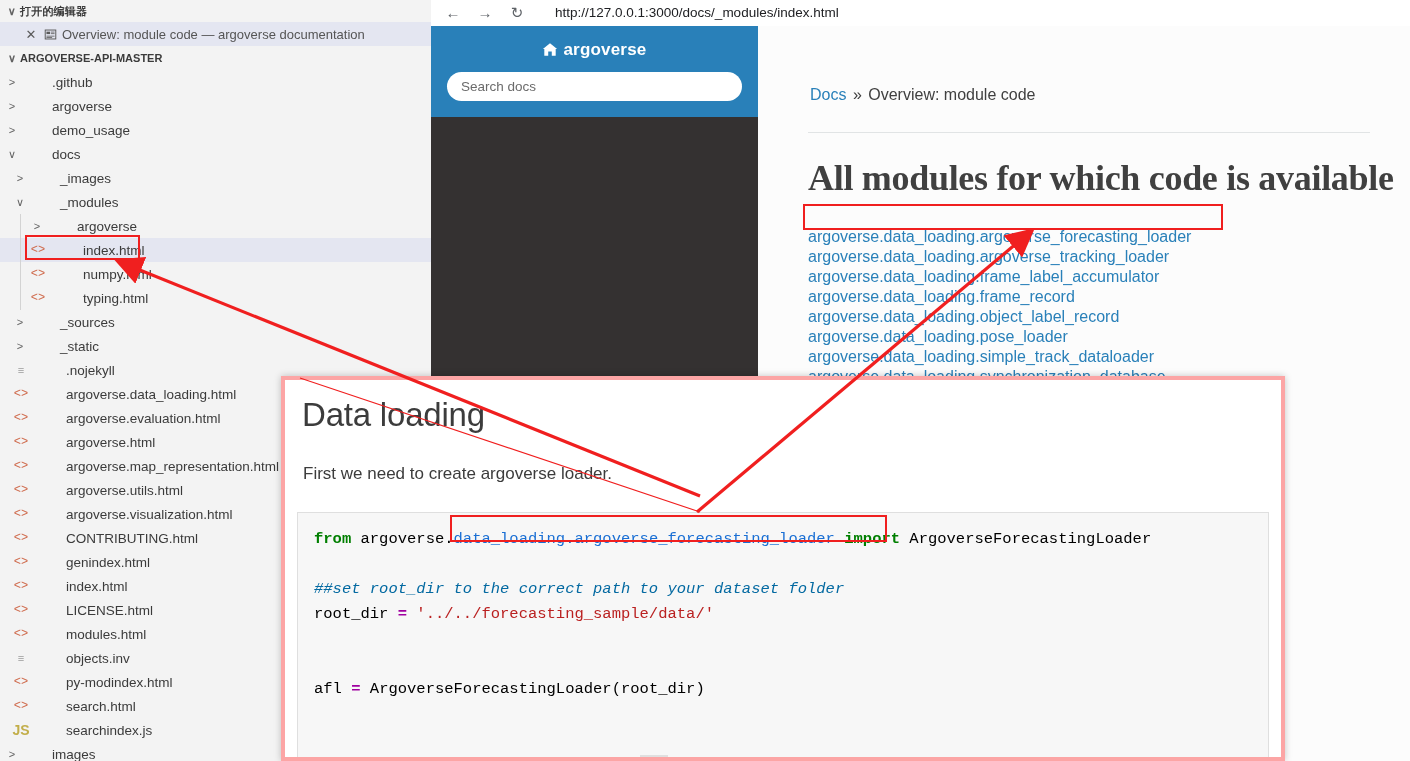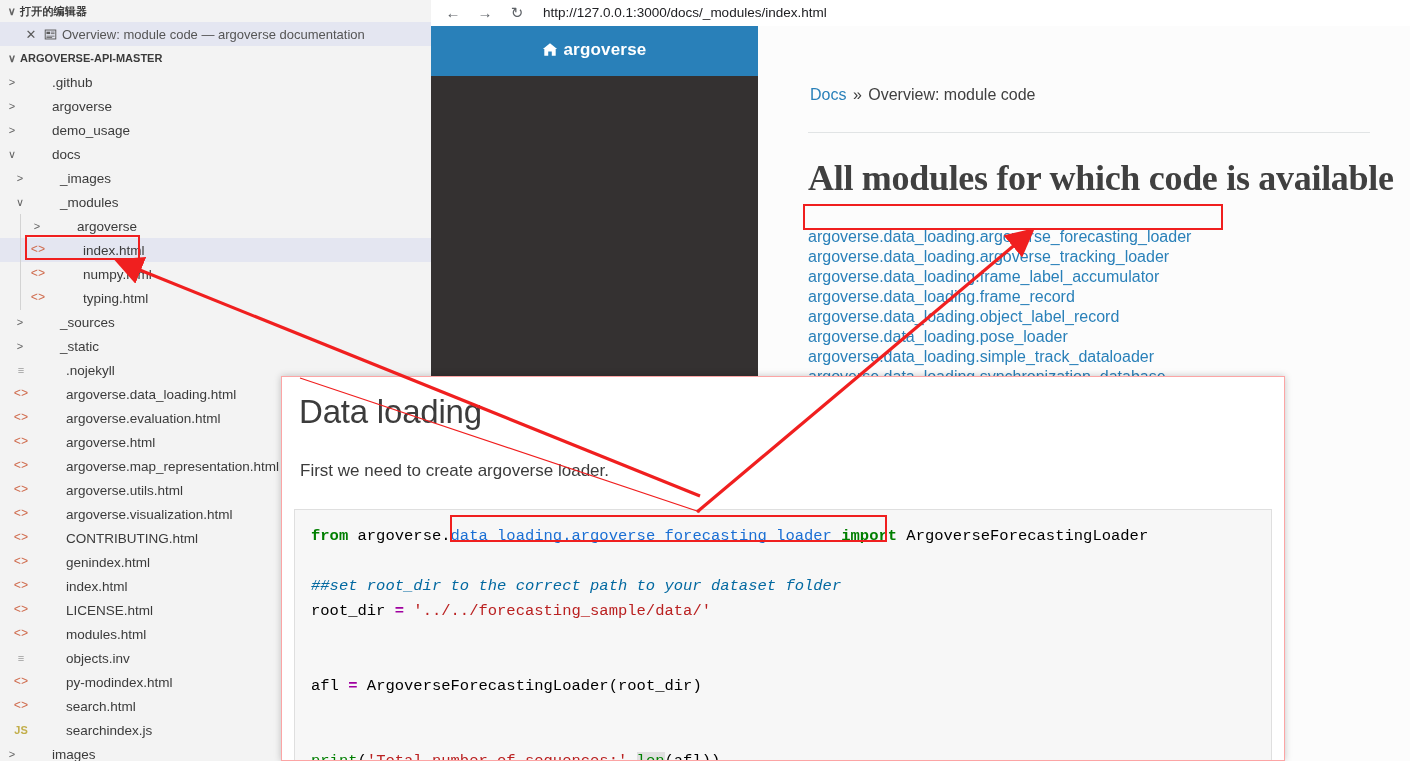--- a/index.html
+++ b/index.html
@@ -45,21 +45,21 @@
     height: 24px; white-space: nowrap; cursor: default;
   }
   .tree-row.selected { background: #e4e6f1; }
   .tree-label { font-size: 13.5px; color: #3b3b3b; margin-left: 32px; }
   .ficon {
     width: 18px; flex: 0 0 18px;
     display: inline-flex; align-items: center; justify-content: center;
     font-size: 11px; margin-right: 4px;
   }
   .ficon.code  { color: #cf6a4c; font-family: "Liberation Mono", monospace; font-size: 12px; }
-  .ficon.js    { color: #c2ae4a; font-size: 11px; font-weight: bold; }
+  .ficon.js    { color: #c2ae4a; font-size: 14px; font-weight: bold; }
   .ficon.plain { color: #9b9b9b; font-size: 11px; }
   .guide {
     border-left: 1px solid #d3d3d3; align-self: stretch; margin-left: 0;
   }
   .root-row { font-size: 11px; font-weight: bold; }
 
   
   #browser {
     position: absolute; left: 431px; top: 0; width: 979px; height: 761px;
     background: #ffffff; overflow: hidden;
@@ -69,21 +69,21 @@
     display: flex; align-items: center; gap: 0px;
     padding-left: 6px;
     border-bottom: 1px solid #ffffff;
   }
   .nav-btn {
     width: 32px; height: 24px;
     display: inline-flex; align-items: center; justify-content: center;
     color: #5f6368; font-size: 15px;
   }
   #url {
-    margin-left: 10px; font-size: 13.5px; color: #202124;
+    margin-left: 22px; font-size: 13.5px; color: #202124;
     white-space: nowrap;
   }
   #bbody { position: relative; height: 735px; background: #fcfcfc; }
 
   
   #docsnav {
     position: absolute; left: 0; top: 0; width: 327px; height: 735px;
     background: #343131;
   }
   #docsnav-top { background: #2980b9; padding: 14px 0 16px 0; }
@@ -139,21 +139,21 @@
   
   #hl-code {
     position: absolute; left: 450px; top: 515px; width: 437px; height: 27px;
     border: 2.5px solid #f01f1f; pointer-events: none;
   }
 
   
   #overlay {
     position: absolute; left: 281px; top: 376px; width: 1004px; height: 385px;
     background: #ffffff;
-    border: 1px solid #fca5a5;
+    border: 4px solid #fca5a5;
     box-shadow: 0 0 7px rgba(0,0,0,0.22);
     overflow: hidden;
   }
   #nb-title {
     font-family: "Liberation Sans", sans-serif;
     font-size: 33px; color: #3c3c3c; font-weight: normal;
     margin: 16px 0 0 17px; letter-spacing: -0.2px;
   }
   #nb-para {
     font-size: 17px; color: #3c3c3c; margin: 30px 0 0 18px;
@@ -380,20 +380,23 @@
       <div id="docsnav">
         <div id="docsnav-top">
           <div id="docs-brand">
             <span>
               <svg width="16" height="15" viewBox="0 0 18 16" style="vertical-align:-2px;" aria-hidden="true">
                 <path d="M9 1 L1 7.4 L2.6 7.4 L2.6 15 L7 15 L7 10.3 L11 10.3 L11 15 L15.4 15 L15.4 7.4 L17 7.4 Z" fill="#ffffff"></path>
               </svg>
             </span>
             <span>argoverse</span>
           </div>
+          <div id="docs-search-wrap">
+            <input id="docs-search" type="text" placeholder="Search docs" style="">
+          </div>
         </div>
       </div>
 
       <div id="docsmain">
         <div id="breadcrumb">
           <a href="#">Docs</a>
           <span class="sep">»</span>
           <span>Overview: module code</span>
         </div>
         <hr id="bc-hr">

